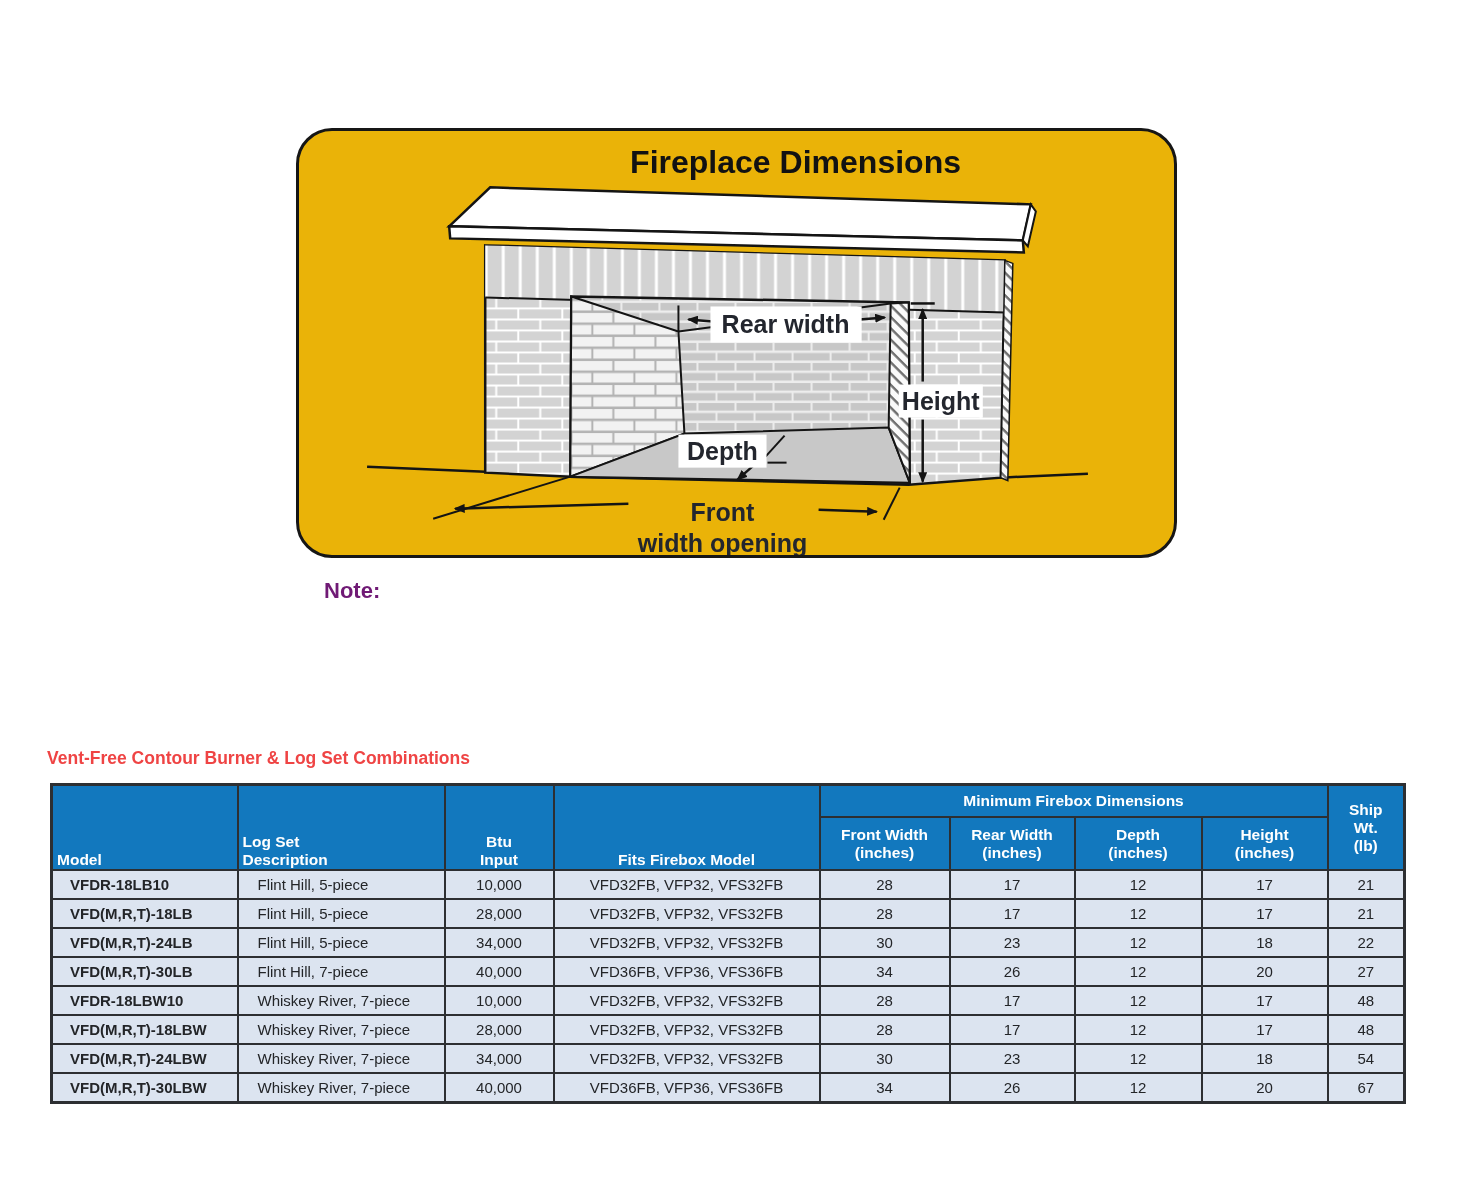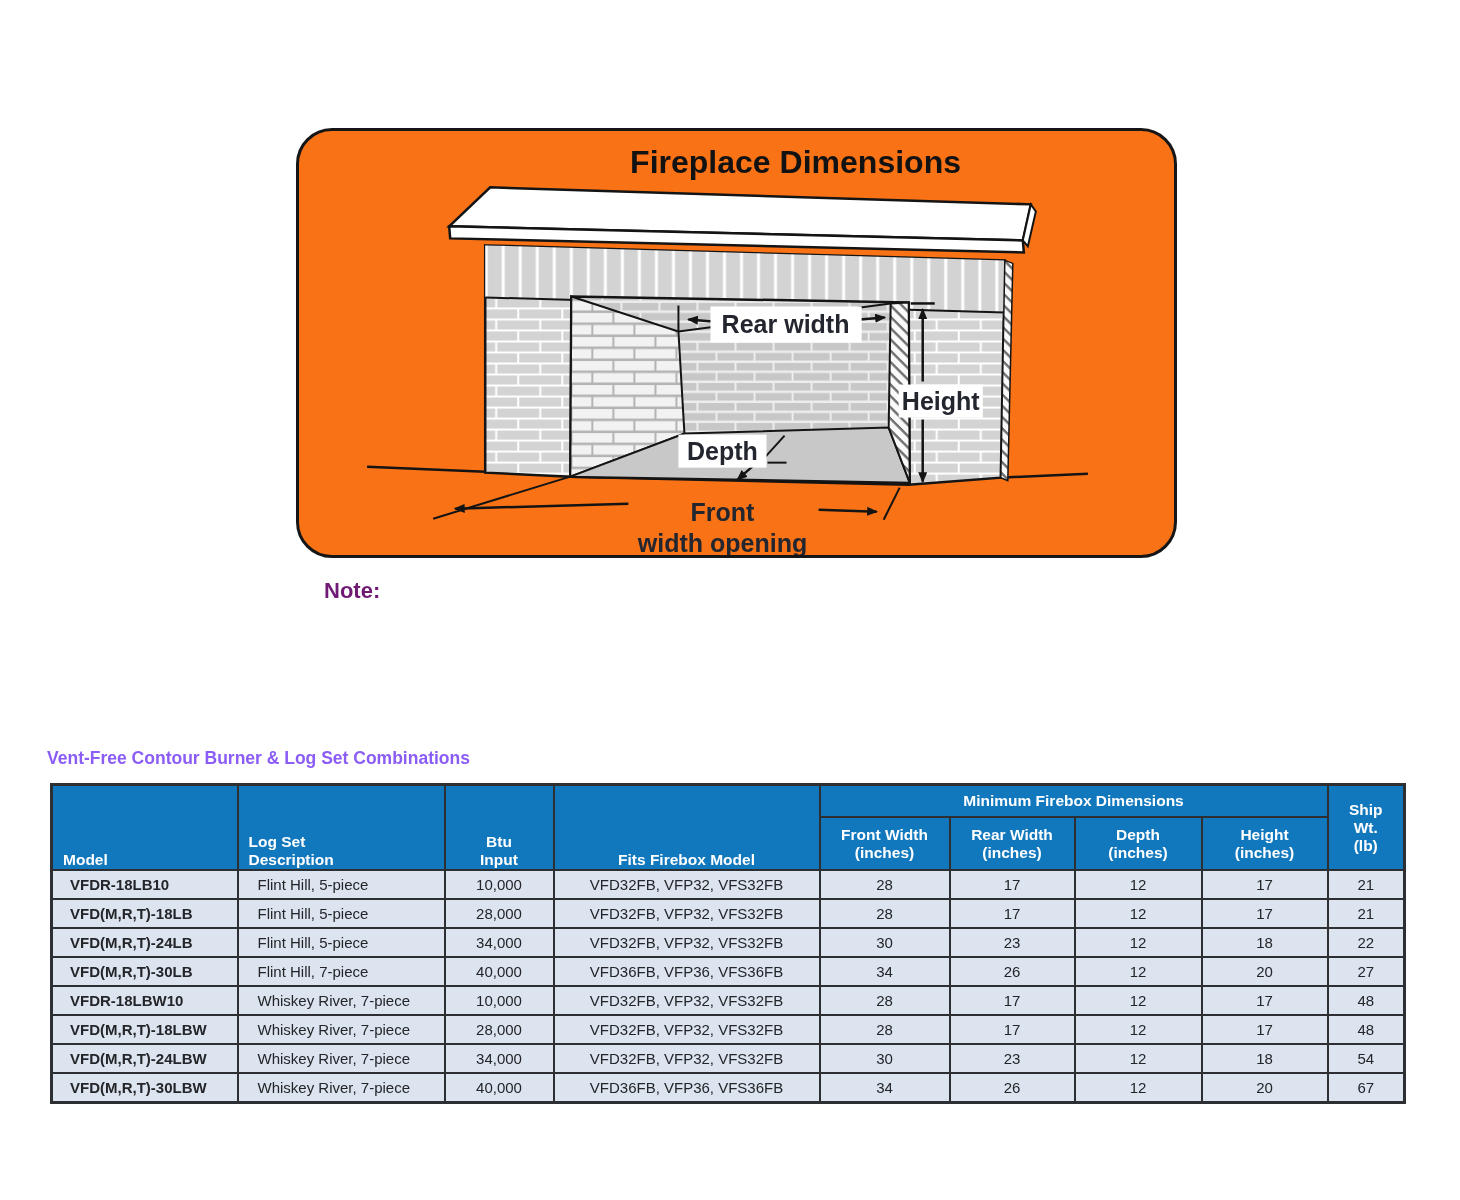--- a/index.html
+++ b/index.html
@@ -6,47 +6,47 @@
   body {
     width:1460px; height:1200px; position:relative;
     background:#ffffff;
     font-family:"Liberation Sans", sans-serif;
   }
   
   .figure-box {
     position:absolute; left:296px; top:128px;
     width:881px; height:430px;
     border:3px solid #161616; border-radius:36px;
-    box-sizing:border-box; background:#f97316; overflow:hidden;
+    box-sizing:border-box; background:#eab308; overflow:hidden;
   }
   .figure-box svg { display:block; width:100%; height:100%; }
   .fig-title { font-size:32px; font-weight:bold; fill:#121212; }
   .dim-label { font-size:25px; font-weight:600; fill:#23262e; }
   
   .note {
     position:absolute; left:324px; top:575px; width:840px;
     display:flex; font-size:22px; line-height:31px; color:#2a2e36;
   }
   .note-label { font-weight:bold; flex:none; width:86px; color:#701a75; }
   .note-text  { white-space:pre-line; }
   
   .table-title {
     position:absolute; left:47px; top:748px;
-    font-size:17.5px; font-weight:bold; color:#8b5cf6;
+    font-size:17.5px; font-weight:bold; color:#ef4444;
   }
   table.combo {
     position:absolute; left:50px; top:783px;
     border-collapse:collapse; table-layout:fixed;
     border:3px solid #2d2f32;
   }
   .combo th, .combo td { border:2px solid #2d2f32; overflow:hidden; }
   .combo thead th {
     background:#1278BE; color:#ffffff;
     font-size:15.5px; font-weight:bold; line-height:18px;
-    white-space:pre-line; padding:0 10px;
+    white-space:pre-line; padding:0 4px;
   }
   .combo thead tr.group-row th { height:30px; }
   .combo thead tr.sub-row th   { height:51px; vertical-align:middle; text-align:center; }
   th.h-model  { text-align:left;  vertical-align:bottom; padding:0 0 7px 17px; }
   th.h-logset { text-align:left;  vertical-align:bottom; padding:0 0 7px 34px; }
   th.h-btu    { vertical-align:bottom; padding-bottom:7px; }
   th.h-fits   { text-align:center; vertical-align:bottom; padding-bottom:7px; }
   th.h-group  { text-align:center; vertical-align:middle; }
   th.h-ship   { text-align:center; vertical-align:middle; }
   .combo td {

